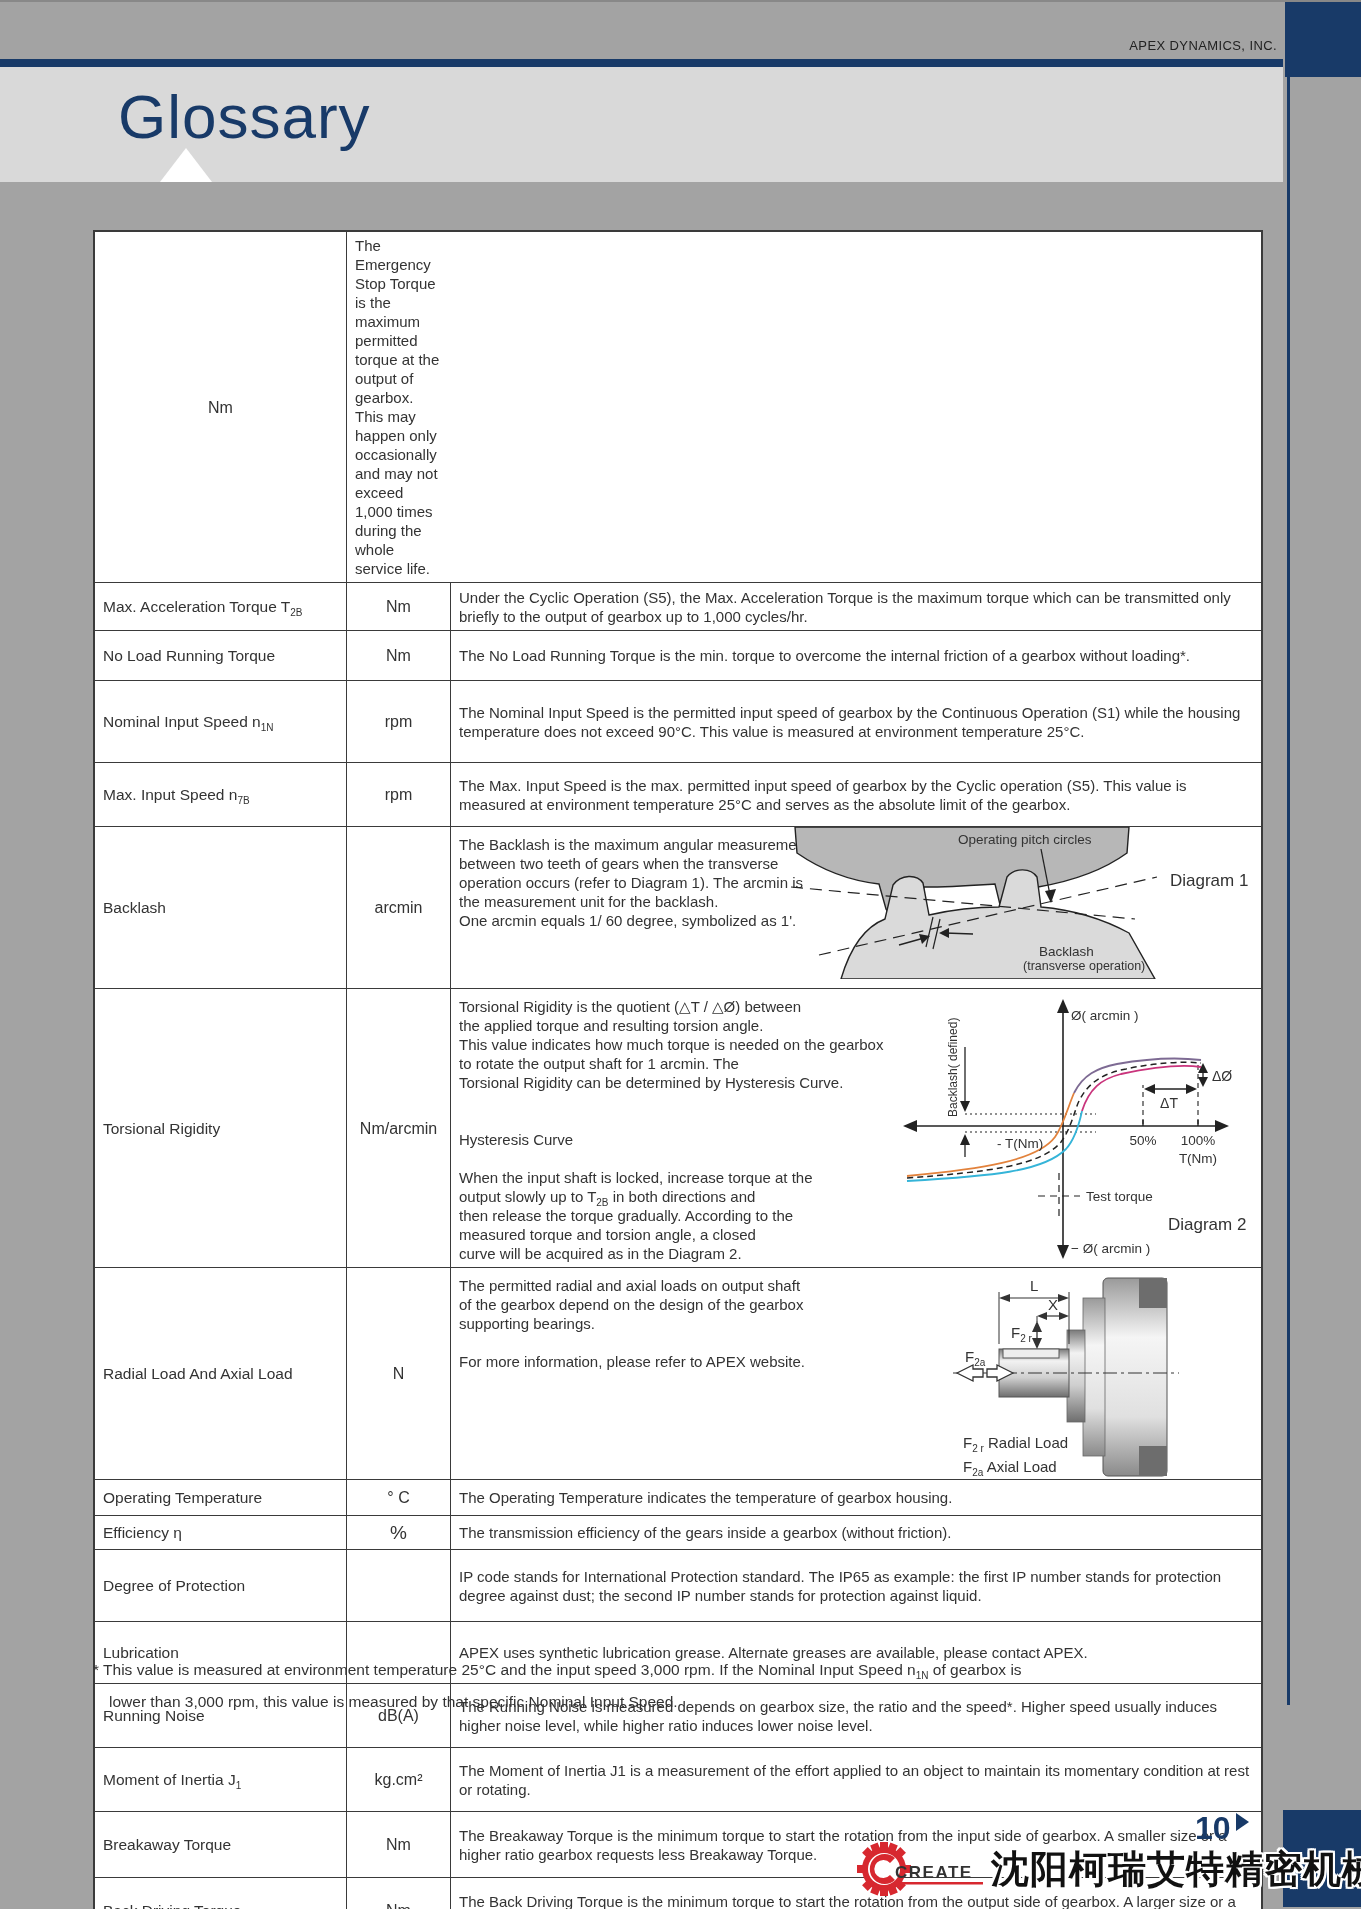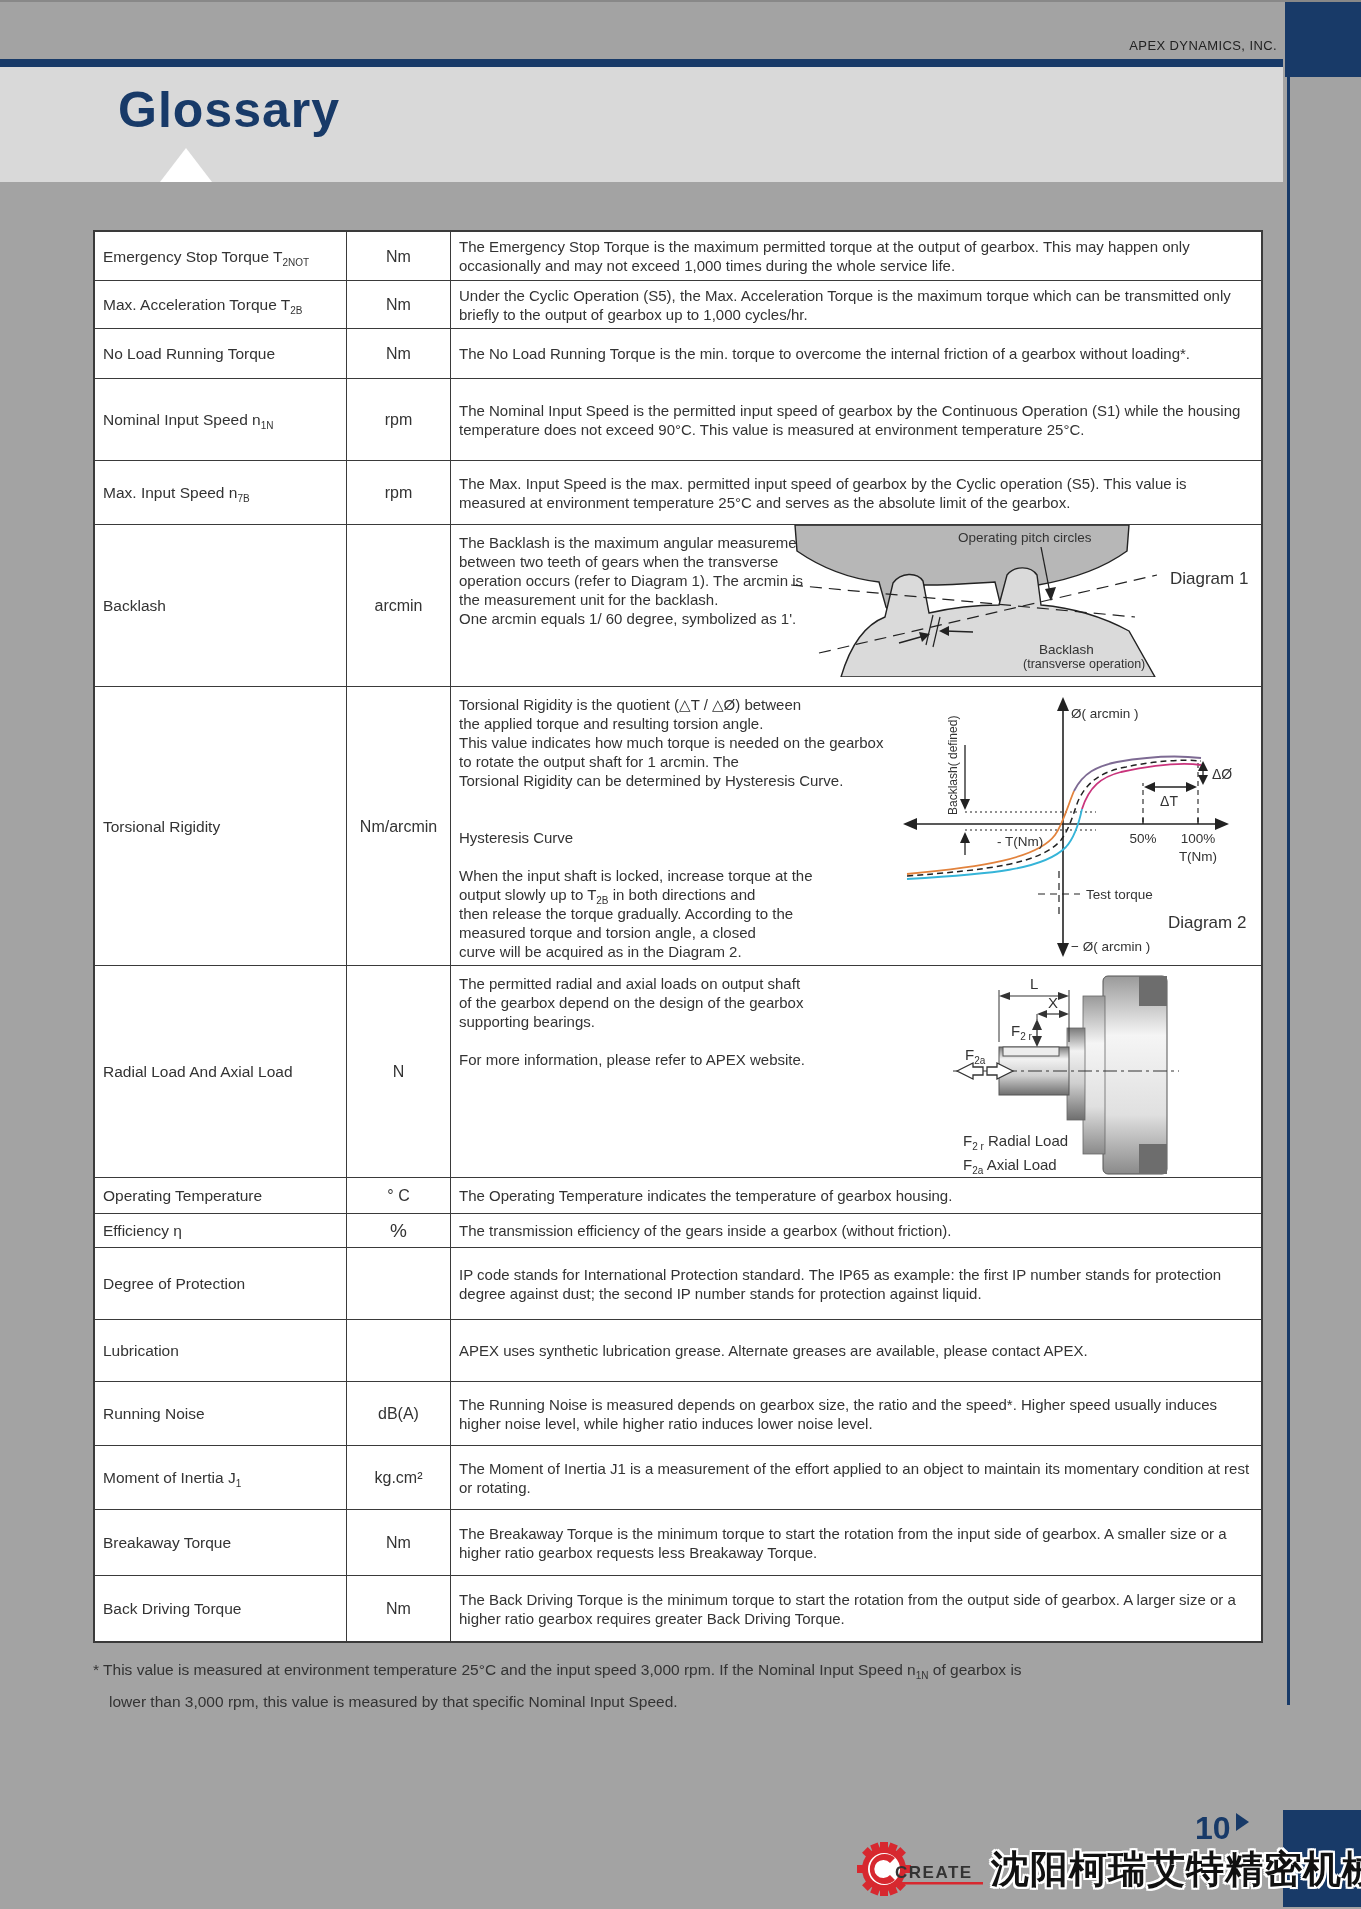--- a/index.html
+++ b/index.html
@@ -8,21 +8,21 @@
   }
   *{box-sizing:border-box; margin:0; padding:0;}
   body{background:#888; font-family:"Liberation Sans", sans-serif;}
   .page{position:relative; width:1361px; height:1909px; background:#a3a3a3; margin:2px auto; overflow:hidden; color:var(--ink);}
 
   
   .apex-co{position:absolute; top:36px; right:84px; font-size:13px; letter-spacing:.4px; color:#222;}
   .top-bar{position:absolute; left:0; top:57px; width:1283px; height:8px; background:var(--navy);}
   .corner-block{position:absolute; left:1285px; top:0; width:76px; height:75px; background:var(--navy);}
   .band{position:absolute; left:0; top:65px; width:1283px; height:115px; background:var(--band);}
-  .band h1{position:absolute; left:118px; top:14px; font-size:50px; font-weight:bold; color:var(--navy); letter-spacing:1px;}
+  .band h1{position:absolute; left:118px; top:14px; font-size:62px; font-weight:normal; color:var(--navy); letter-spacing:1px;}
   .notch{position:absolute; left:160px; top:81px; width:0; height:0;
          border-left:26px solid transparent; border-right:26px solid transparent; border-bottom:34px solid #fff;}
   .vline{position:absolute; left:1287px; top:75px; width:3px; height:1628px; background:var(--navy);}
 
   
   .gtable{position:absolute; left:93px; top:228px; width:1170px; border:2px solid var(--border); background:#fff;}
   .trow{display:grid; grid-template-columns:252px 104px 1fr; border-top:1.5px solid var(--border);}
   .trow:first-child{border-top:none;}
   .cell{padding:4px 8px; display:flex; flex-direction:column; justify-content:center; font-size:15px; line-height:19px;}
   .cell.term{border-right:1.5px solid var(--border); font-size:15.5px;}
@@ -62,23 +62,20 @@
   <div class="corner-block"></div>
   <div class="band">
     <h1>Glossary</h1>
     <div class="notch"></div>
   </div>
   <div class="vline"></div>
 
   <div class="gtable">
 
     <div class="trow r1">
-      <div class="cell term">
-          <div><span>Emergency Stop Torque T</span><sub>2NOT</sub></div>
-        </div>
       <div class="cell unit">
           <span>Nm</span>
         </div>
       <div class="cell desc">
           <span>The Emergency Stop Torque is the maximum permitted torque at the output of gearbox. This may happen only occasionally and may not exceed 1,000 times during the whole service life.</span>
         </div>
     </div>
 
     <div class="trow r2">
       <div class="cell term">

